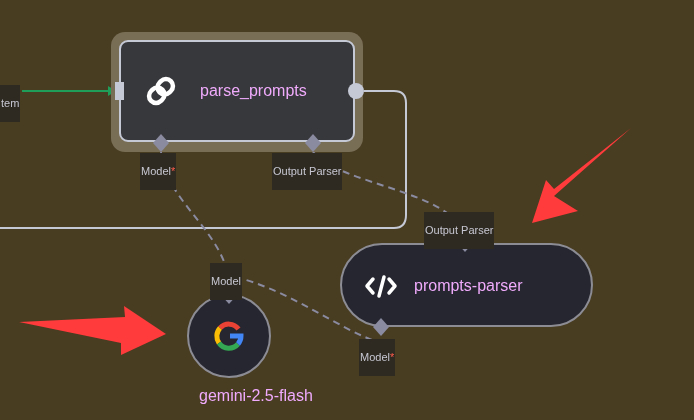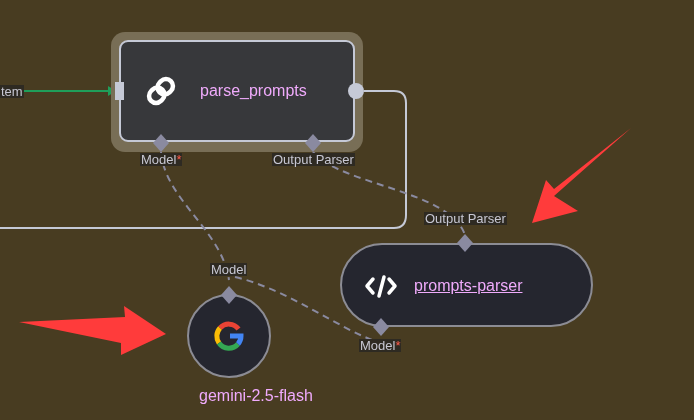--- a/index.html
+++ b/index.html
@@ -1,18 +1,18 @@
 <!DOCTYPE html>
 <html><head>
 <meta charset="utf-8">
 <style>
   html,body{margin:0;padding:0;}
   body{width:694px;height:420px;background:#483c21;overflow:hidden;position:relative;font-family:"Liberation Sans",sans-serif;}
   #canvas{position:absolute;left:0;top:0;width:694px;height:420px;}
-  .lbl{position:absolute;font-size:13px;line-height:13px;color:#c7c7d2;background:#2e2a22;padding:0 1px;white-space:nowrap;}
+  .lbl{position:absolute;font-size:11px;line-height:13px;color:#c7c7d2;background:#2e2a22;padding:12px 1px;white-space:nowrap;}
   .lbl .req{color:#ff5b4a;}
   .node-title{position:absolute;color:#f0abfc;font-size:16px;white-space:nowrap;}
 </style>
 </head>
 <body>
 
 <svg id="canvas" width="694" height="420" viewBox="0 0 694 420">
 
   <path d="M 364 91 L 394 91 Q 406 91 406 103 L 406 215 Q 406 228 394 228 L 0 228" fill="none" stroke="#c5c9d6" stroke-width="2"></path>
 
@@ -59,19 +59,19 @@
 <div class="lbl" style="left:0;top:85px;">tem</div>
 
 <div class="lbl" style="left:140px;top:153px;">
   <span>Model</span><span class="req">*</span>
 </div>
 <div class="lbl" style="left:272px;top:153px;">Output Parser</div>
 
 <div class="node-title" style="left:200px;top:82px;">parse_prompts</div>
 
 <div class="lbl" style="left:424px;top:212px;">Output Parser</div>
-<div class="node-title" style="left:414px;top:277px;text-decoration:underline;">prompts-parser</div>
+<div class="node-title" style="left:414px;top:277px;">prompts-parser</div>
 <div class="lbl" style="left:359px;top:339px;">
   <span>Model</span><span class="req">*</span>
 </div>
 
 <div class="lbl" style="left:210px;top:263px;">Model</div>
 <div class="node-title" style="left:163px;top:387px;margin-left:36px;">gemini-2.5-flash</div>
 
 </body></html>

